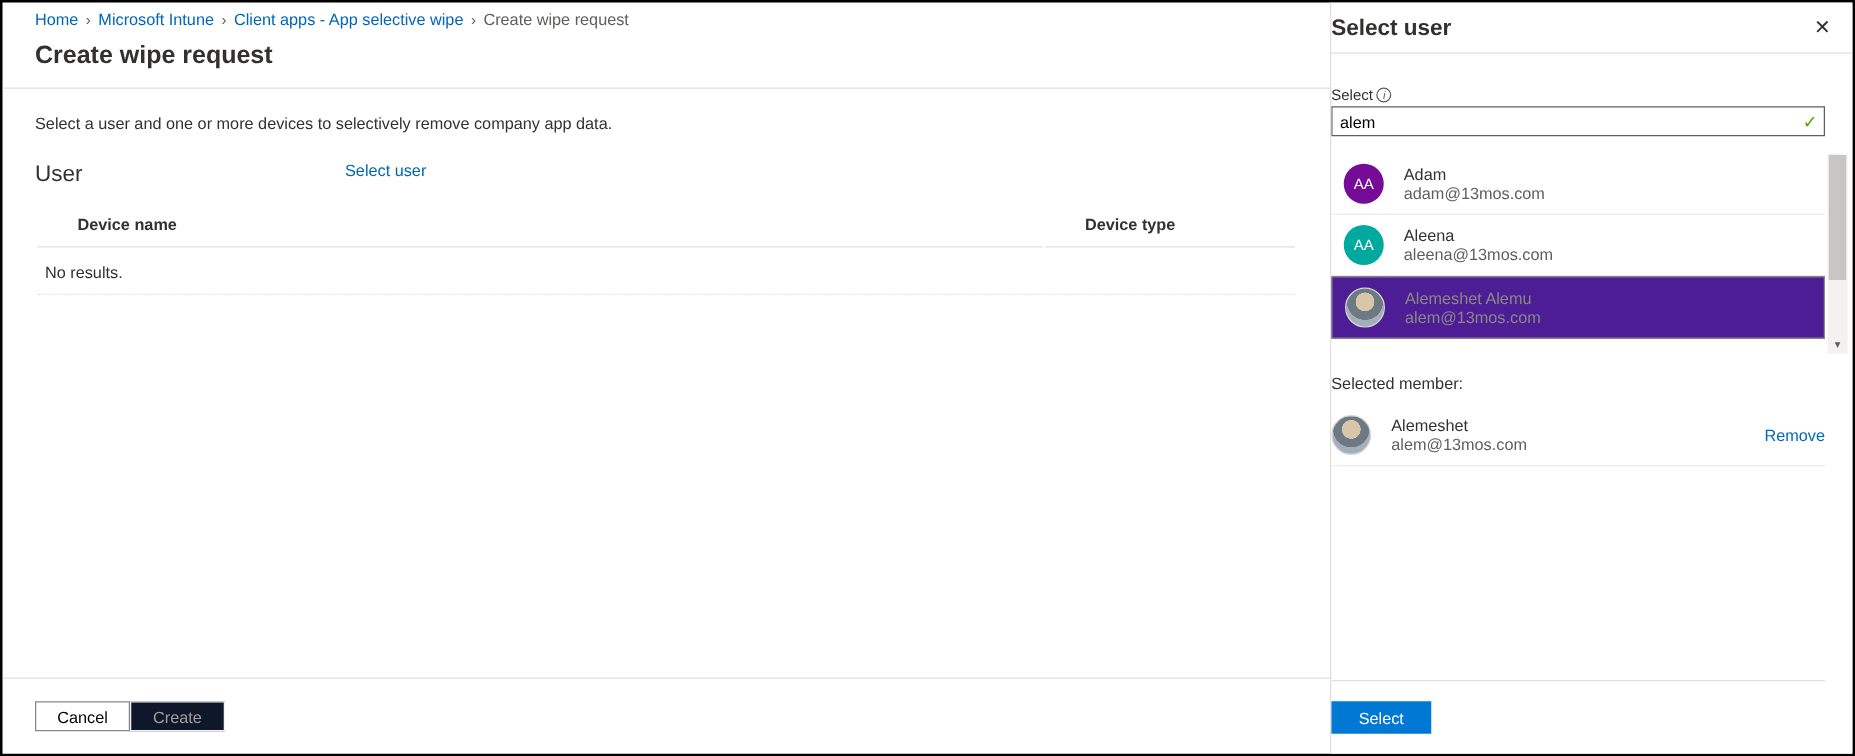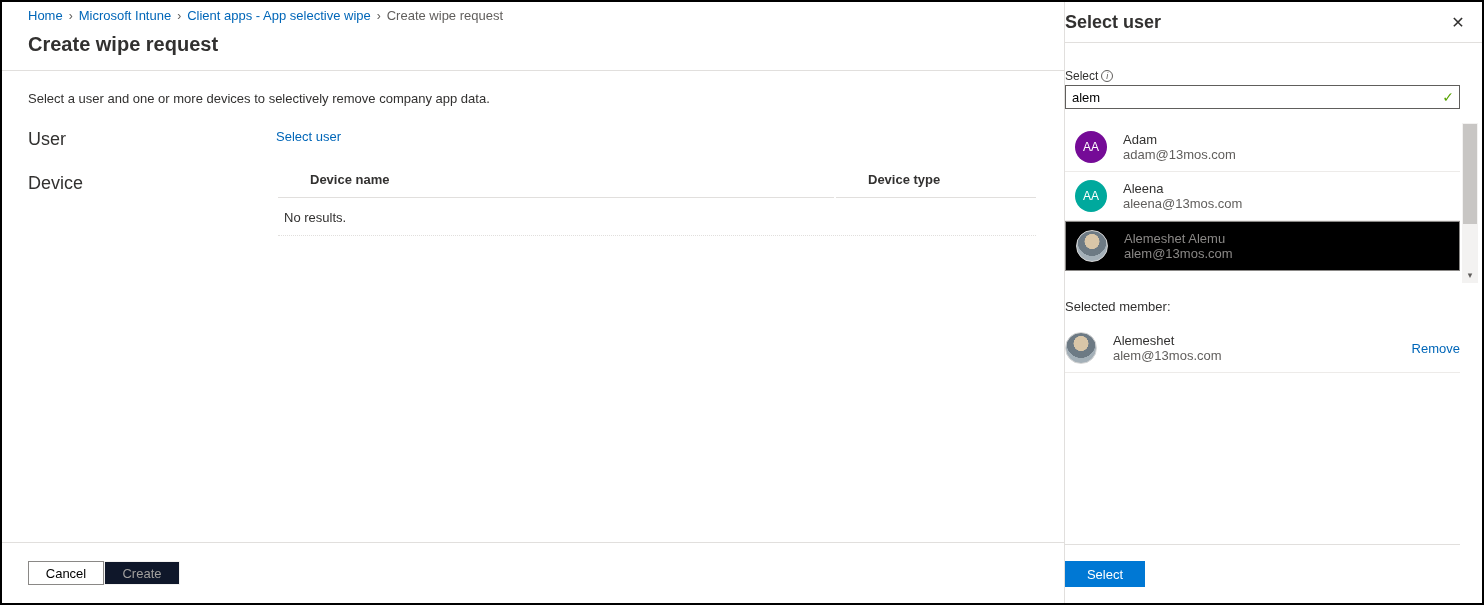--- a/index.html
+++ b/index.html
@@ -167,21 +167,21 @@
   }
   .result-row {
     display: flex;
     align-items: center;
     gap: 16px;
     padding: 8px 10px;
     border-bottom: 1px solid #edebe9;
     cursor: pointer;
   }
   .result-row.selected {
-    background: #000000;
+    background: #4c1d95;
     border: 1.5px solid #8a8886;
   }
   .result-row.selected .u-name,
   .result-row.selected .u-mail { color: #8a8886; }
 
   .avatar {
     width: 32px; height: 32px; border-radius: 50%;
     display: flex; align-items: center; justify-content: center;
     color: #fff; font-size: 12px; font-weight: 400;
     flex-shrink: 0;
@@ -261,21 +261,20 @@
     <p class="intro-text">Select a user and one or more devices to selectively remove company app data.</p>
 
     <div class="form-row">
       <div class="label">User</div>
       <div class="value">
         <button class="link-btn">Select user</button>
       </div>
     </div>
 
     <div class="form-row">
-      <div class="label">Device</div>
       <div class="value">
         <table class="device-table">
           <thead>
             <tr>
               <th>Device name</th>
               <th>Device type</th>
             </tr>
           </thead>
           <tbody>
             <tr>

